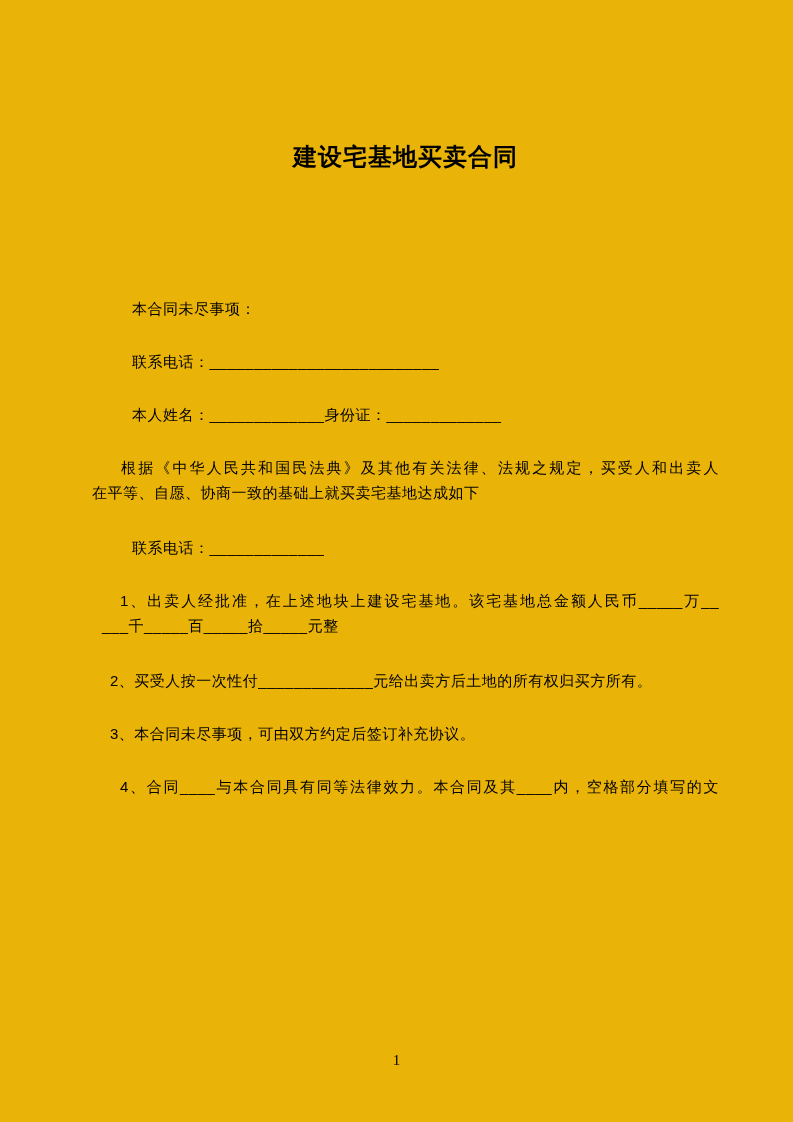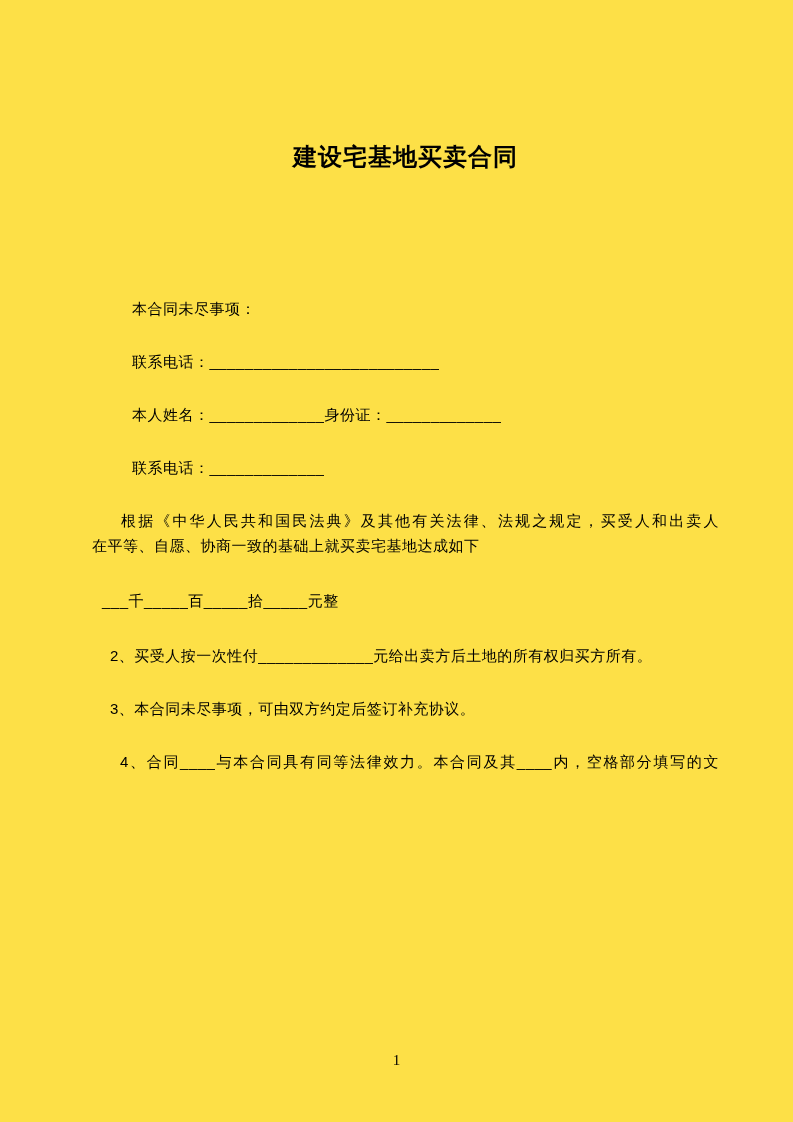--- a/index.html
+++ b/index.html
@@ -5,21 +5,21 @@
   html, body {
     margin: 0;
     padding: 0;
     background: #ffffff;
   }
   .page {
     position: relative;
     width: 793px;
     height: 1122px;
     margin: 0 auto;
-    background: #fde047;
+    background: #eab308;
     box-sizing: border-box;
     padding: 140px 74px 0 92px;
     font-family: "Liberation Sans", sans-serif;
     font-size: 15px;
     letter-spacing: 0.5px;
     color: #000000;
     overflow: hidden;
   }
   .doc-title {
     font-size: 24px;
@@ -72,31 +72,32 @@
 
   <div class="para">
     <div class="ind-label">联系电话：__________________________</div>
   </div>
 
 
   <div class="para">
     <div class="ind-label">本人姓名：_____________身份证：_____________</div>
   </div>
 
-  <div class="para">
-    <div class="ind-label">联系电话：_____________</div>
-  </div>
-
   <div class="para multi">
     <div class="jline ind-p">根据《中华人民共和国民法典》及其他有关法律、法规之规定，买受人和出卖人</div>
     <div>在平等、自愿、协商一致的基础上就买卖宅基地达成如下</div>
   </div>
 
+  <div class="para">
+    <div class="ind-label">联系电话：_____________</div>
+  </div>
+
 
   <div class="para multi">
+    <div class="jline ind-n1">1、出卖人经批准，在上述地块上建设宅基地。该宅基地总金额人民币_____万__</div>
     <div class="off10">___千_____百_____拾_____元整</div>
   </div>
 
   <div class="para">
     <div class="ind-n2">2、买受人按一次性付_____________元给出卖方后土地的所有权归买方所有。</div>
   </div>
 
   <div class="para">
     <div class="ind-n2">3、本合同未尽事项，可由双方约定后签订补充协议。</div>
   </div>

